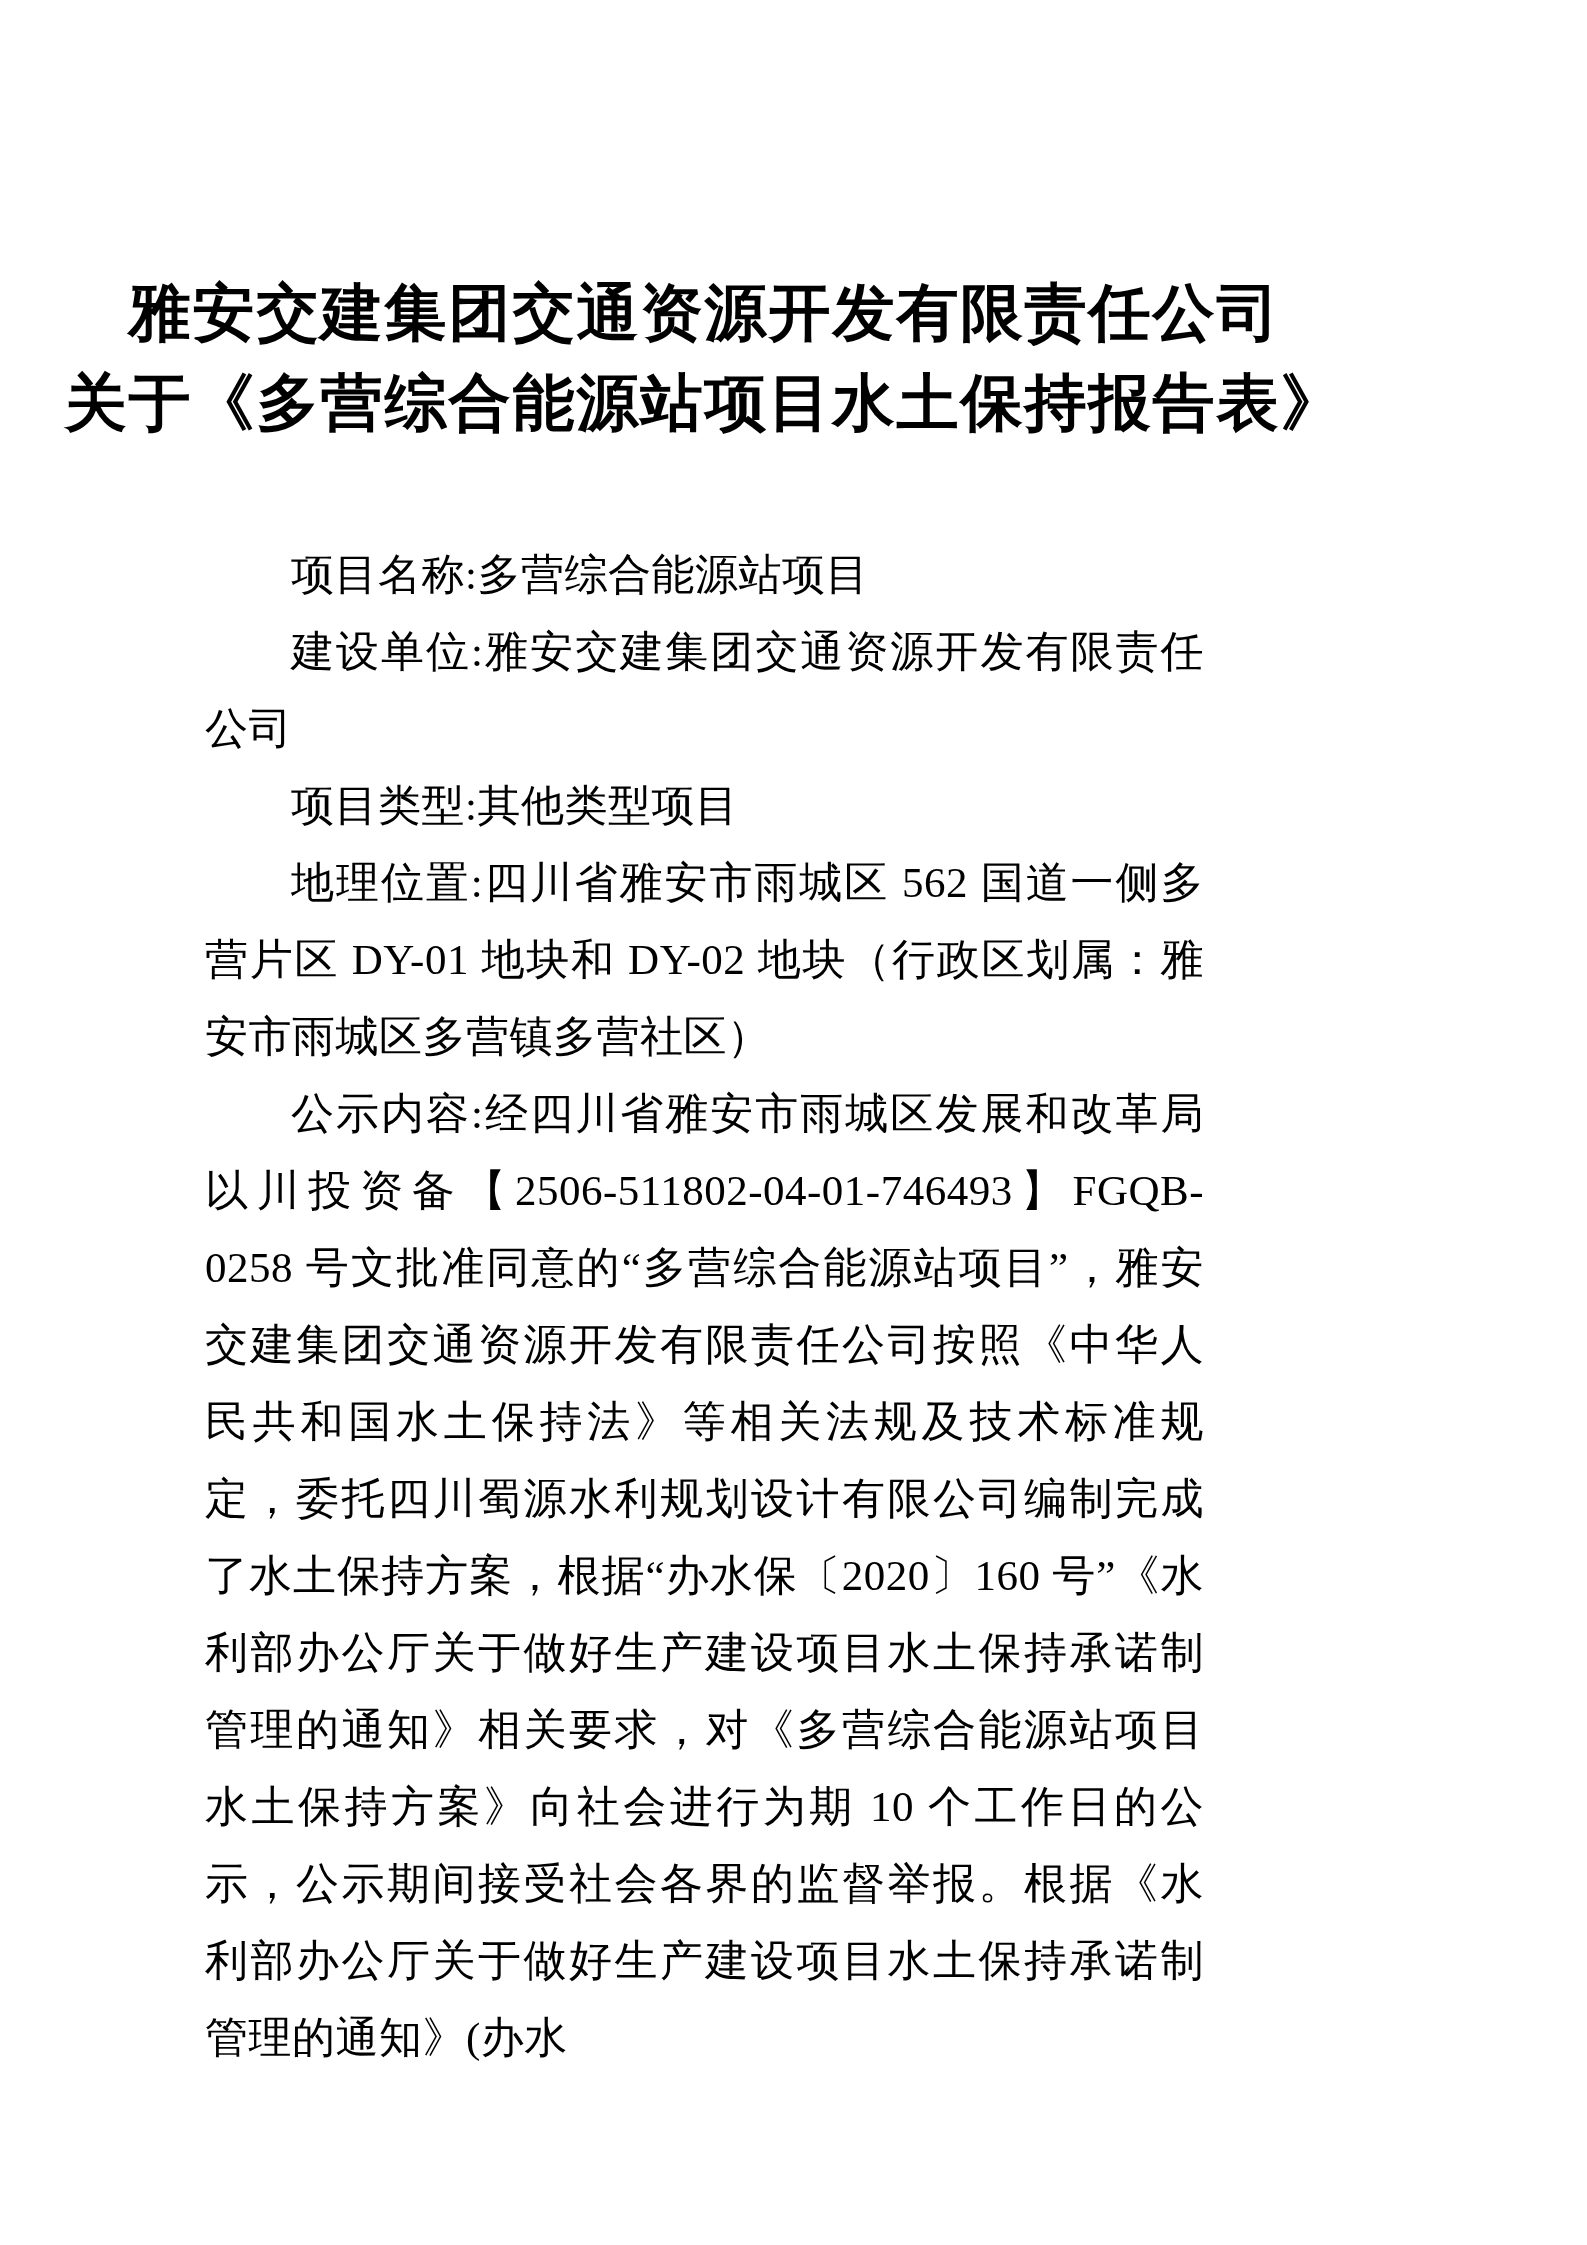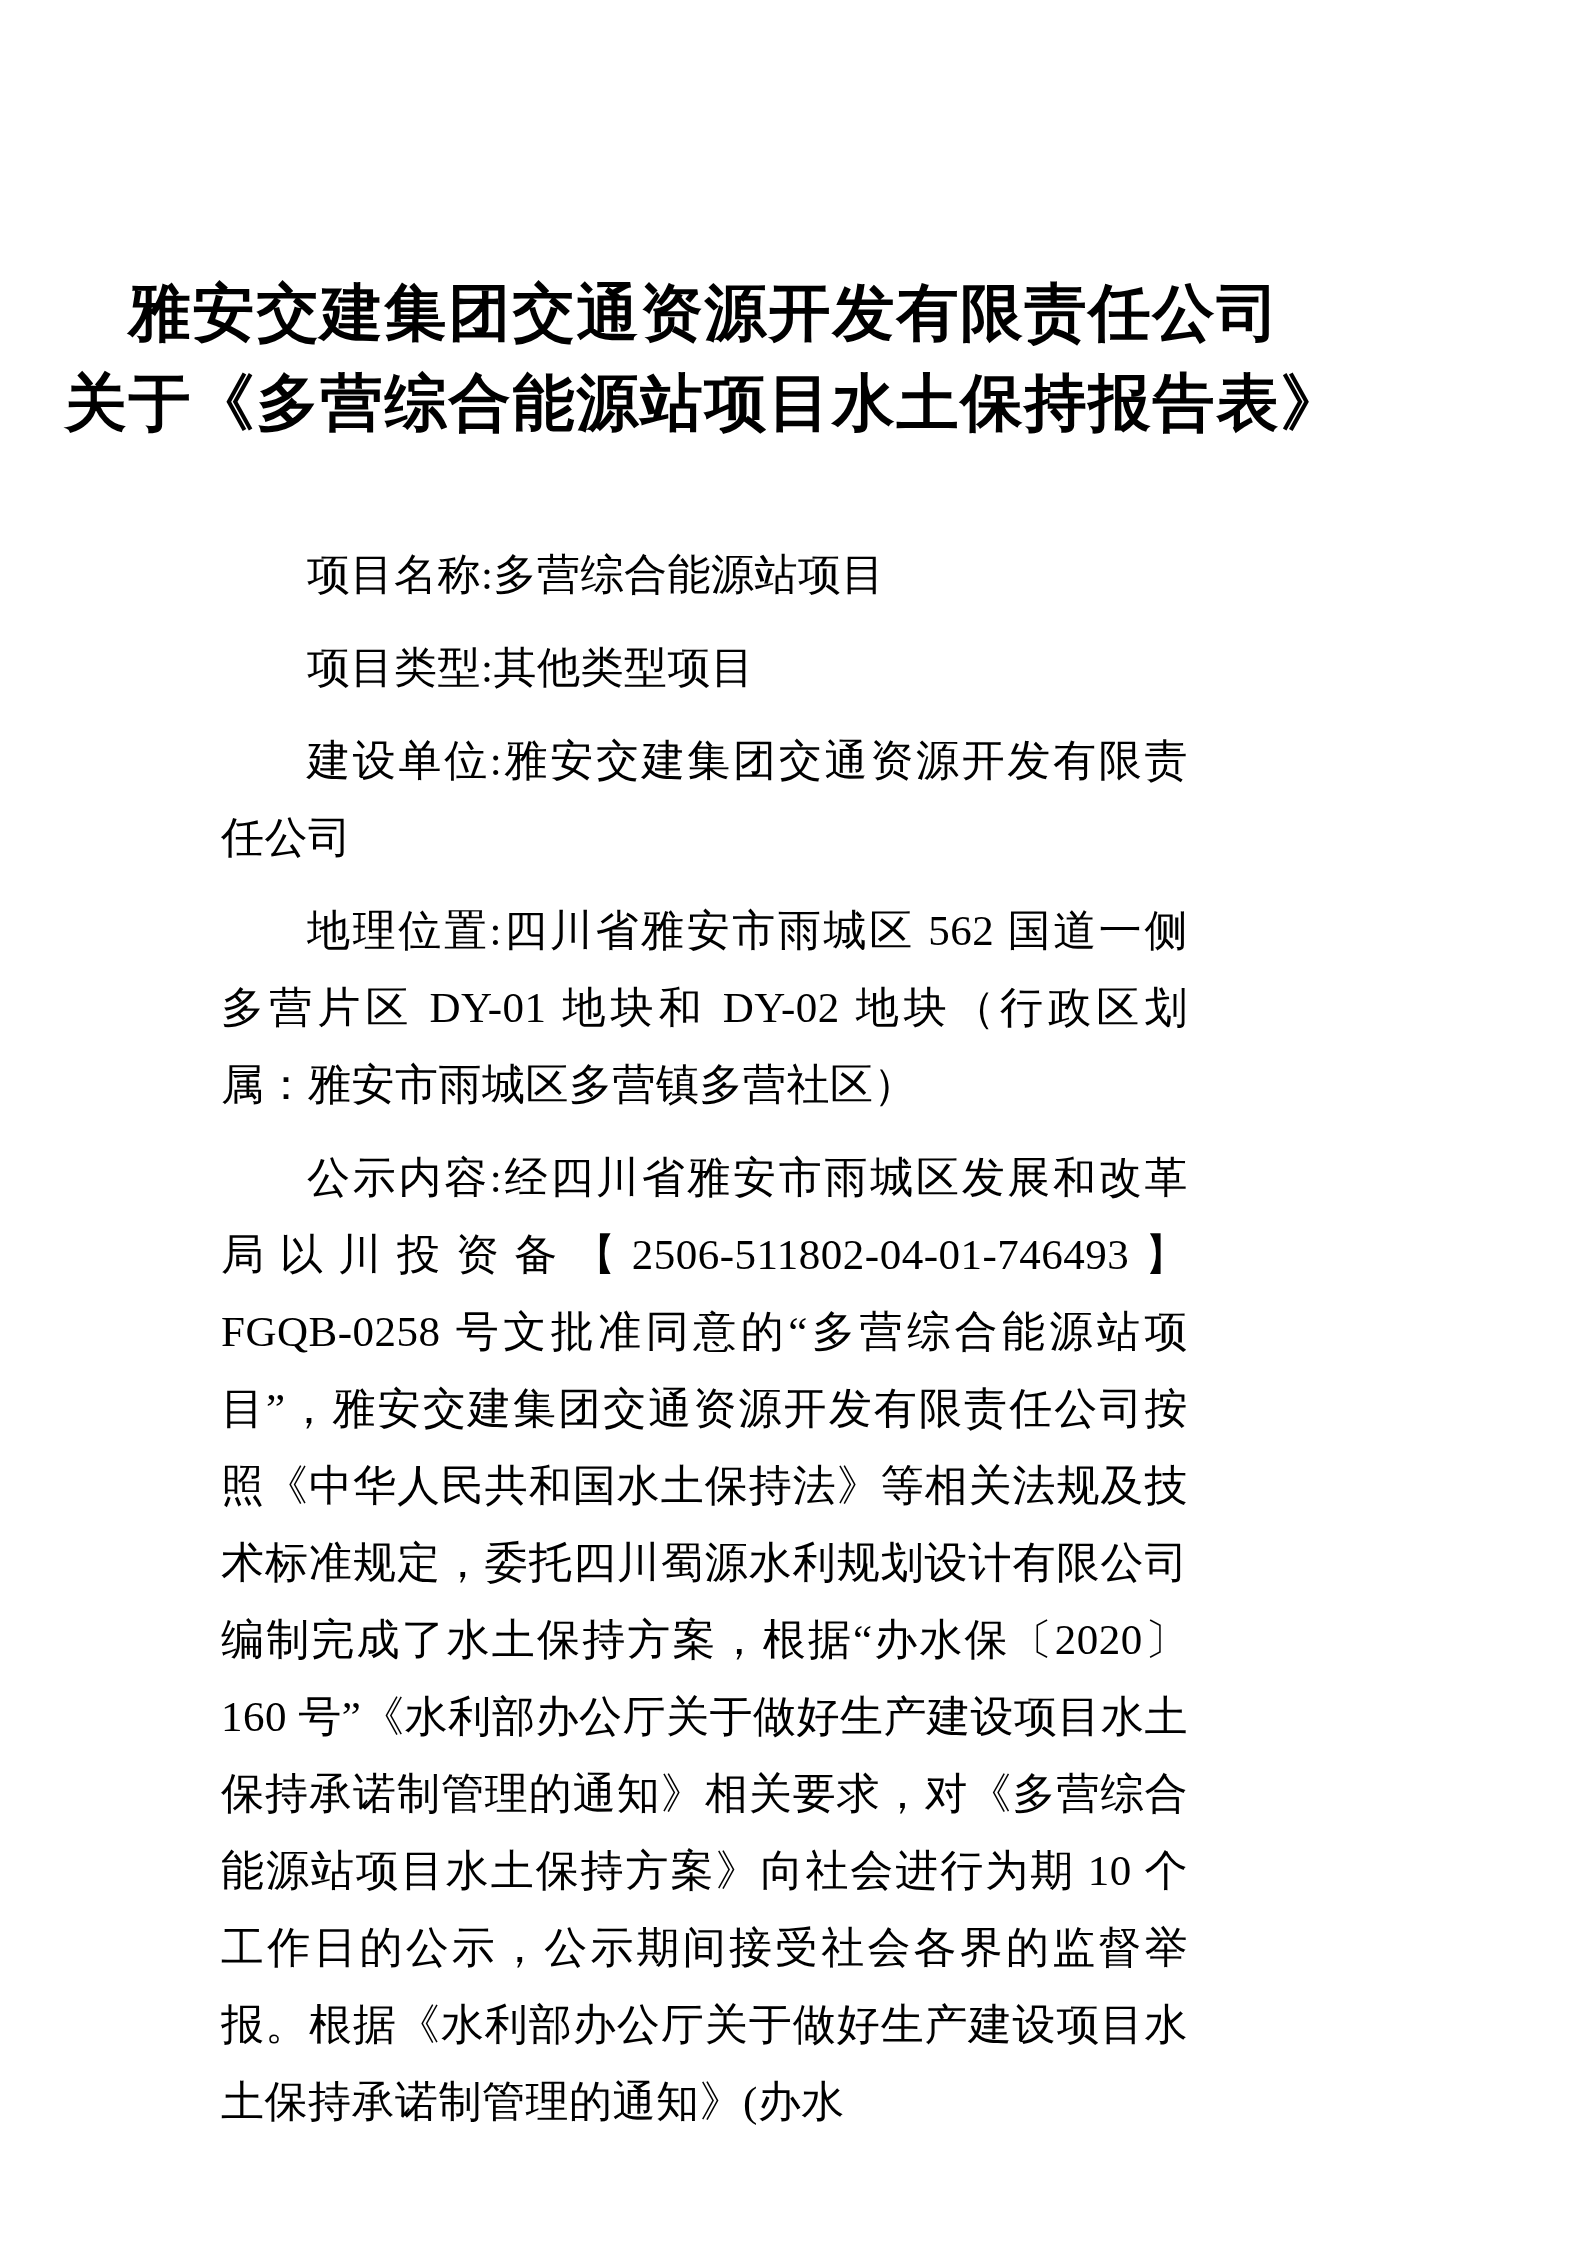--- a/index.html
+++ b/index.html
@@ -31,36 +31,36 @@
   .doc-body {
     margin-top: 88px;
     padding: 0 205px;
     font-size: 43px;
     line-height: 77px;
     text-align: justify;
     text-justify: inter-ideograph;
     letter-spacing: 0.5px;
   }
   .doc-body p {
-    margin: 16px;
+    margin: 0;
     padding: 0;
     text-indent: 2em;
   }
 </style>
 </head>
 <body>
 
 <div class="page">
 
   <div class="doc-title">
     <div class="title-line">雅安交建集团交通资源开发有限责任公司</div>
     <div class="title-line">关于《多营综合能源站项目水土保持报告表》</div>
   </div>
 
   <div class="doc-body">
     <p>项目名称:多营综合能源站项目</p>
+    <p>建设单位:雅安交建集团交通资源开发有限责任公司</p>
     <p>项目类型:其他类型项目</p>
-    <p>建设单位:雅安交建集团交通资源开发有限责任公司</p>
     <p>地理位置:四川省雅安市雨城区 562 国道一侧多营片区 DY-01 地块和 DY-02 地块（行政区划属：雅安市雨城区多营镇多营社区）</p>
     <p>公示内容:经四川省雅安市雨城区发展和改革局以川投资备【2506-511802-04-01-746493】FGQB-0258 号文批准同意的“多营综合能源站项目”，雅安交建集团交通资源开发有限责任公司按照《中华人民共和国水土保持法》等相关法规及技术标准规定，委托四川蜀源水利规划设计有限公司编制完成了水土保持方案，根据“办水保〔2020〕160 号”《水利部办公厅关于做好生产建设项目水土保持承诺制管理的通知》相关要求，对《多营综合能源站项目水土保持方案》向社会进行为期 10 个工作日的公示，公示期间接受社会各界的监督举报。根据《水利部办公厅关于做好生产建设项目水土保持承诺制管理的通知》(办水</p>
   </div>
 
 </div>
 
 </body></html>

